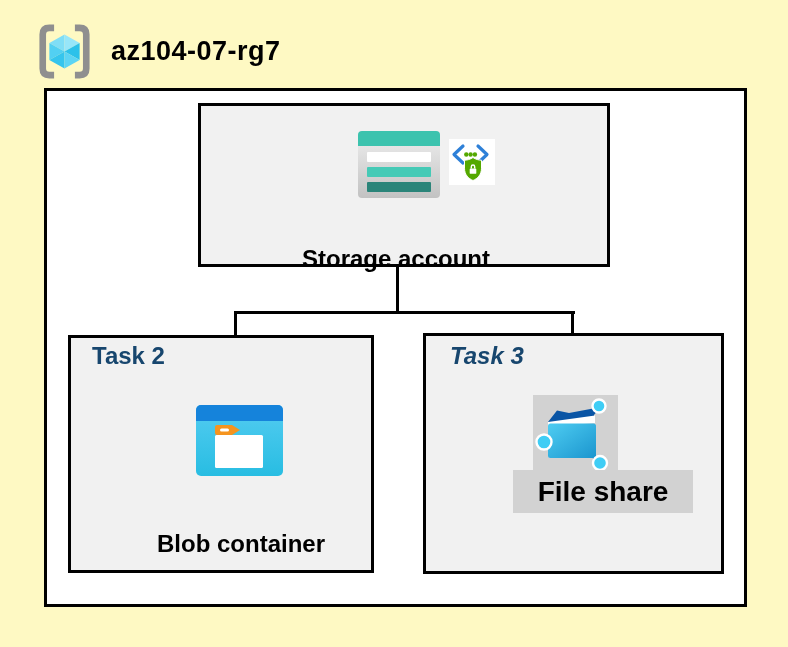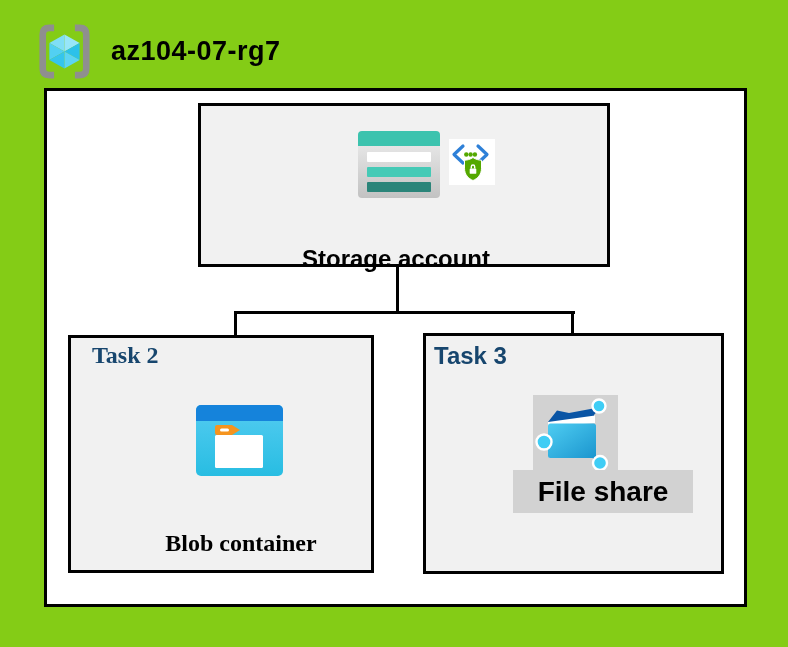--- a/index.html
+++ b/index.html
@@ -1,27 +1,27 @@
 <!DOCTYPE html>
 <html><head>
 <meta charset="utf-8">
 <style>
   html,body{margin:0;padding:0;background:#fff;}
-  .canvas{position:relative;width:788px;height:647px;background:#84cc16;overflow:hidden;
+  .canvas{position:relative;width:788px;height:647px;background:#fef9c3;overflow:hidden;
           font-family:"Liberation Sans",sans-serif;font-weight:700;color:#000;}
   
   .rg-header{position:absolute;left:38px;top:22px;display:flex;align-items:center;}
   .rg-icon{width:53px;height:59px;}
   .rg-title{margin-left:20px;font-size:27px;letter-spacing:0.5px;}
   
   .box{position:absolute;box-sizing:border-box;border:3px solid #000;}
   .outer-box{left:44px;top:88px;width:703px;height:519px;background:#fff;}
   .task-box{background:#f1f1f1;}
   .task1{left:198px;top:103px;width:412px;height:164px;}
-  .task2{left:68px;top:335px;width:306px;height:238px;font-family:Liberation Serif, serif;}
+  .task2{left:68px;top:335px;width:306px;height:238px;}
   .task3{left:423px;top:333px;width:301px;height:241px;}
   .task-label{position:absolute;color:#17466e;font-size:24px;white-space:nowrap;}
   .res-label{position:absolute;transform:translateX(-50%);font-size:24px;white-space:nowrap;margin-top:42px;}
   
   .line{position:absolute;background:#000;}
   .stem-v{left:396px;top:233px;width:3px;height:80px;}
   .branch-h{left:234px;top:311px;width:341px;height:3px;}
   .drop-left{left:234px;top:311px;width:3px;height:93px;}
   .drop-right{left:571px;top:311px;width:3px;height:83px;}
   
@@ -104,21 +104,21 @@
       <path d="M5 0 h77 a5 5 0 0 1 5 5 v11 H0 V5 a5 5 0 0 1 5 -5 z" fill="#1583db"></path>
       <path d="M21 20 h15 l8 5 -8 5 h-15 a2 2 0 0 1 -2 -2 v-6 a2 2 0 0 1 2 -2 z" fill="#f5941f"></path>
       <rect x="24" y="23.5" width="9" height="3" rx="1.5" fill="#ffffff"></rect>
       <rect x="19" y="30" width="48" height="33" rx="1.5" fill="#ffffff"></rect>
     </svg>
 
     <div class="res-label" style="left:170px;top:150px;">Blob container</div>
   </div>
 
   <div class="box task-box task3">
-    <div class="task-label" style="left:8px;top:6px;">Task 3</div>
+    <div class="task-label" style="left:24px;top:6px;font-style:italic;">Task 3</div>
 
     <div class="fs-block">
       <svg viewBox="0 0 85 75" width="85" height="75">
         <defs>
           <linearGradient id="gFs" x1="0" y1="0" x2="1" y2="1">
             <stop offset="0" stop-color="#4ecdf2"></stop>
               <stop offset="1" stop-color="#1b95ce"></stop>
           </linearGradient>
         </defs>
         <path d="M57 22 L66 12" stroke="#0a55a5" stroke-width="3.2"></path>

